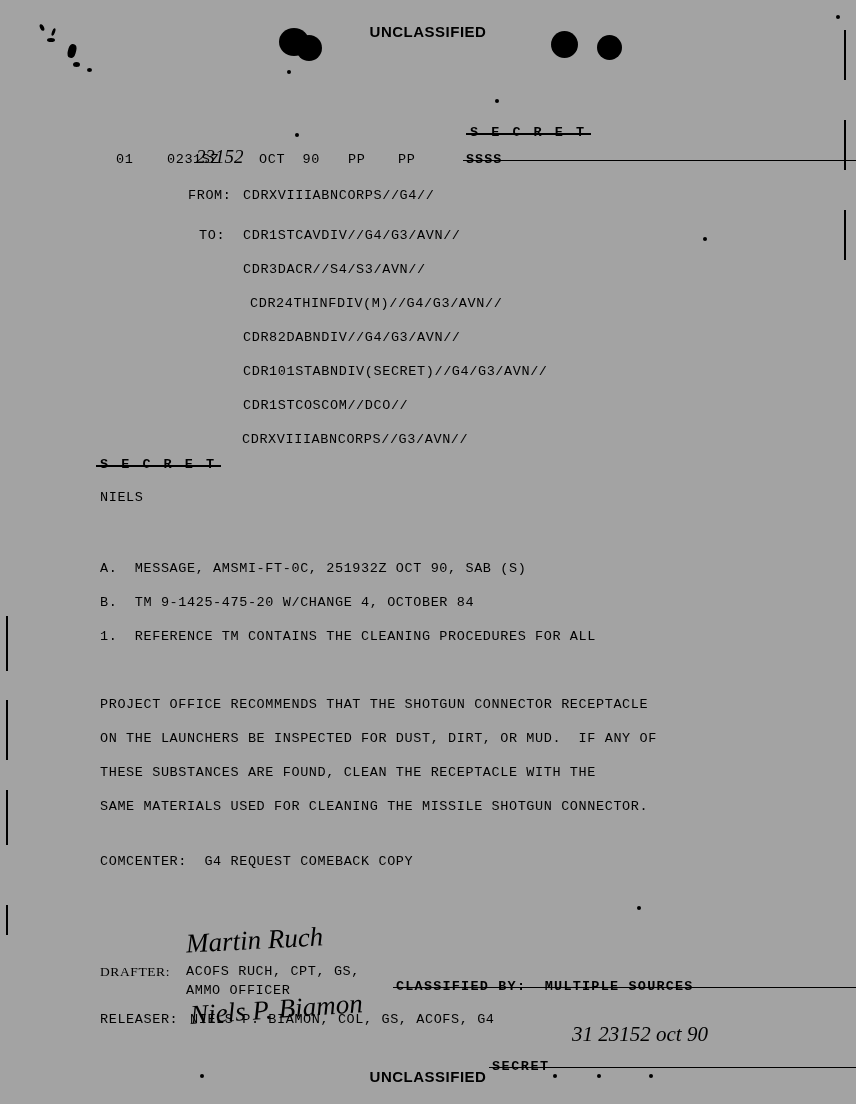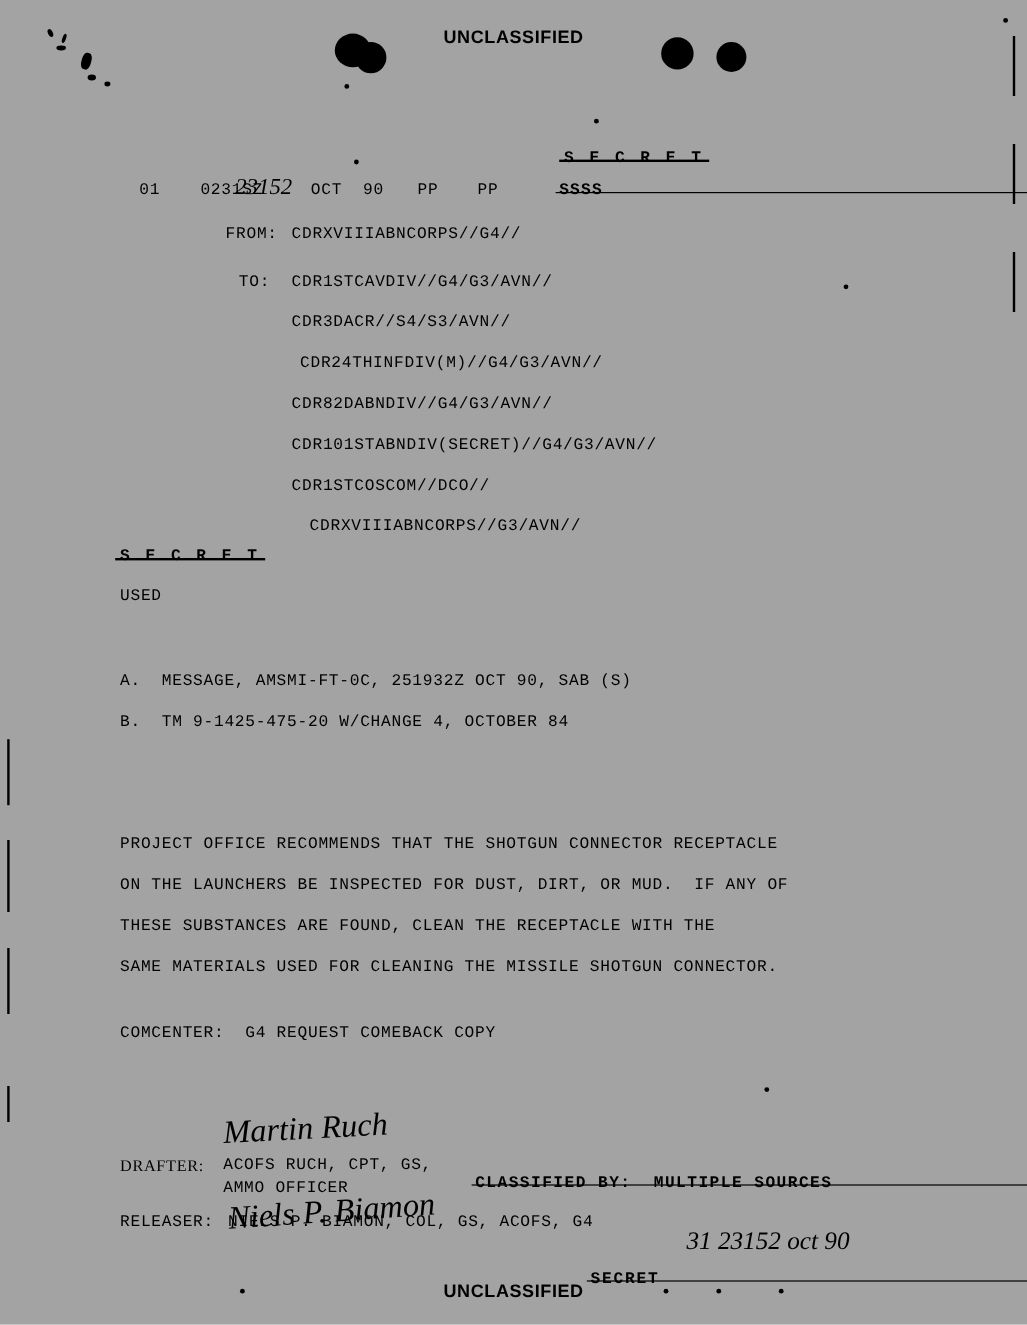--- a/index.html
+++ b/index.html
@@ -172,31 +172,32 @@
   <div class="abs mono" style="left:188px;top:188px;text-align:center;">FROM:</div>
   <div class="abs mono" style="left:243px;top:188px;">CDRXVIIIABNCORPS//G4//</div>
 
   <div class="abs mono" style="left:199px;top:228px;">TO:</div>
   <div class="abs mono" style="left:243px;top:228px;">CDR1STCAVDIV//G4/G3/AVN//</div>
   <div class="abs mono" style="left:243px;top:262px;">CDR3DACR//S4/S3/AVN//</div>
   <div class="abs mono" style="left:233px;top:296px;margin-left:17px;">CDR24THINFDIV(M)//G4/G3/AVN//</div>
   <div class="abs mono" style="left:243px;top:330px;">CDR82DABNDIV//G4/G3/AVN//</div>
   <div class="abs mono" style="left:243px;top:364px;">CDR101STABNDIV(SECRET)//G4/G3/AVN//</div>
   <div class="abs mono" style="left:243px;top:398px;">CDR1STCOSCOM//DCO//</div>
-  <div class="abs mono" style="left:258px;top:432px;">CDRXVIIIABNCORPS//G3/AVN//</div>
+  <div class="abs mono" style="left:242px;top:432px;">CDRXVIIIABNCORPS//G3/AVN//</div>
 
   <div class="struck" style="left:100px;top:457px;">S E C R E T</div>
 
-  <div class="abs mono" style="left:100px;top:490px;">USED</div>
+  <div class="abs mono" style="left:100px;top:490px;">NIELS</div>
 
 
   <div class="abs mono" style="left:100px;top:561px;">A.  MESSAGE, AMSMI-FT-0C, 251932Z OCT 90, SAB (S)</div>
 
   <div class="abs mono" style="left:100px;top:595px;">B.  TM 9-1425-475-20 W/CHANGE 4, OCTOBER 84</div>
 
+  <div class="abs mono" style="left:100px;top:629px;">1.  REFERENCE TM CONTAINS THE CLEANING PROCEDURES FOR ALL</div>
   <div class="abs mono" style="left:100px;top:697px;">PROJECT OFFICE RECOMMENDS THAT THE SHOTGUN CONNECTOR RECEPTACLE</div>
   <div class="abs mono" style="left:100px;top:765px;">THESE SUBSTANCES ARE FOUND, CLEAN THE RECEPTACLE WITH THE</div>
   <div class="abs mono" style="left:100px;top:731px;">ON THE LAUNCHERS BE INSPECTED FOR DUST, DIRT, OR MUD.  IF ANY OF</div>
   <div class="abs mono" style="left:100px;top:799px;">SAME MATERIALS USED FOR CLEANING THE MISSILE SHOTGUN CONNECTOR.</div>
 
   <div class="abs mono" style="left:100px;top:854px;">COMCENTER:  G4 REQUEST COMEBACK COPY</div>
 
   <div class="hand" style="left:186px;top:925px;font-size:27px;transform:rotate(-3deg);">Martin Ruch</div>
 
   <div class="abs mono" style="left:100px;top:964px;font-family:Liberation Serif, serif;">DRAFTER:</div>

